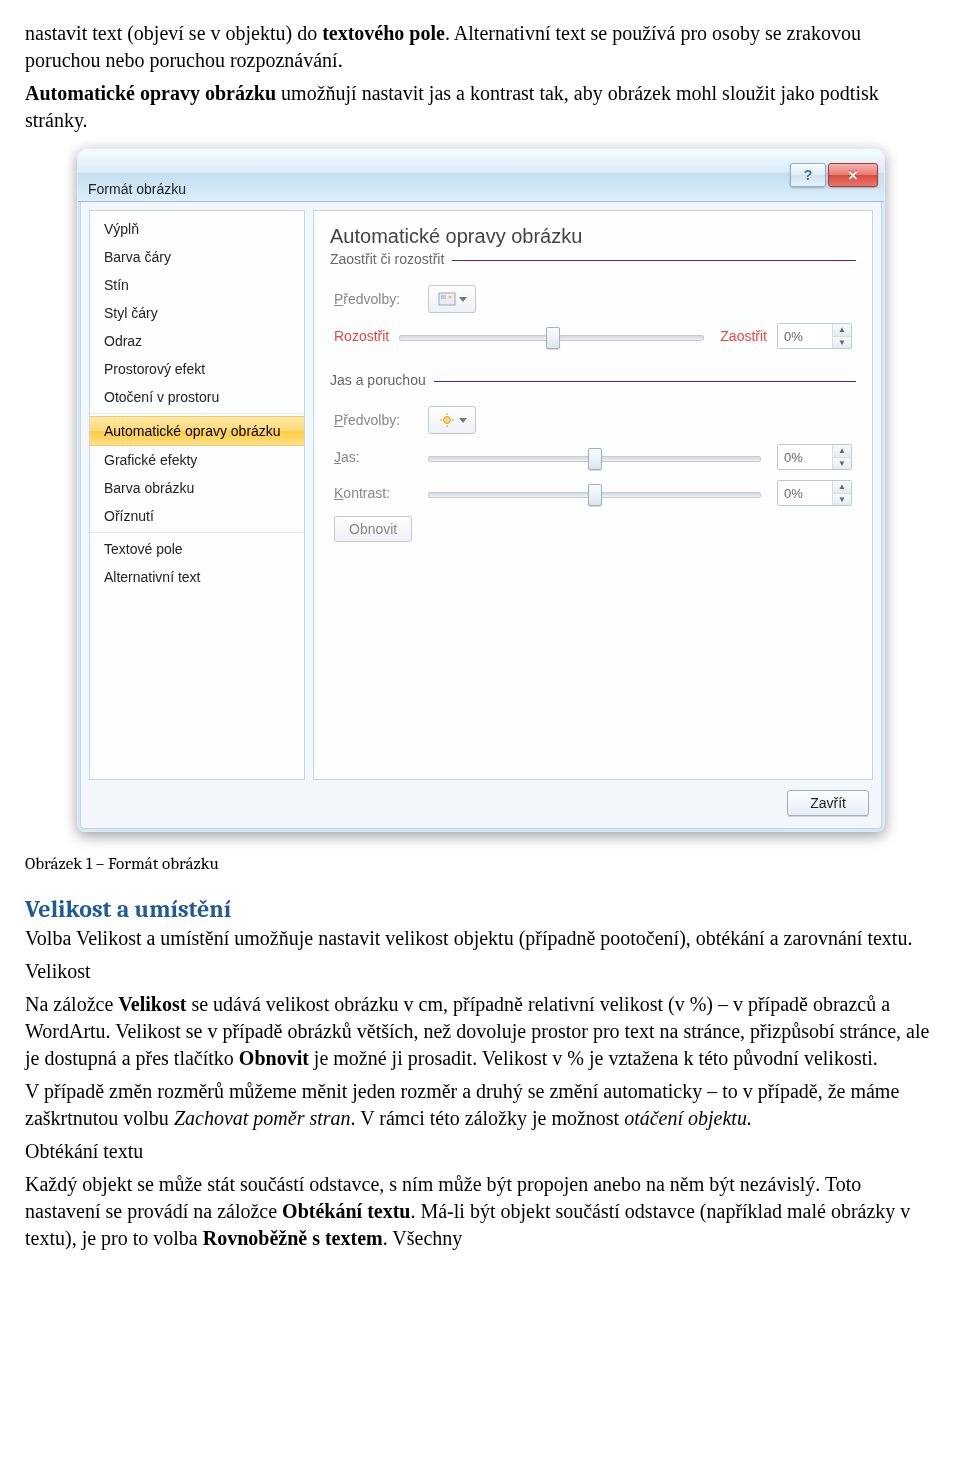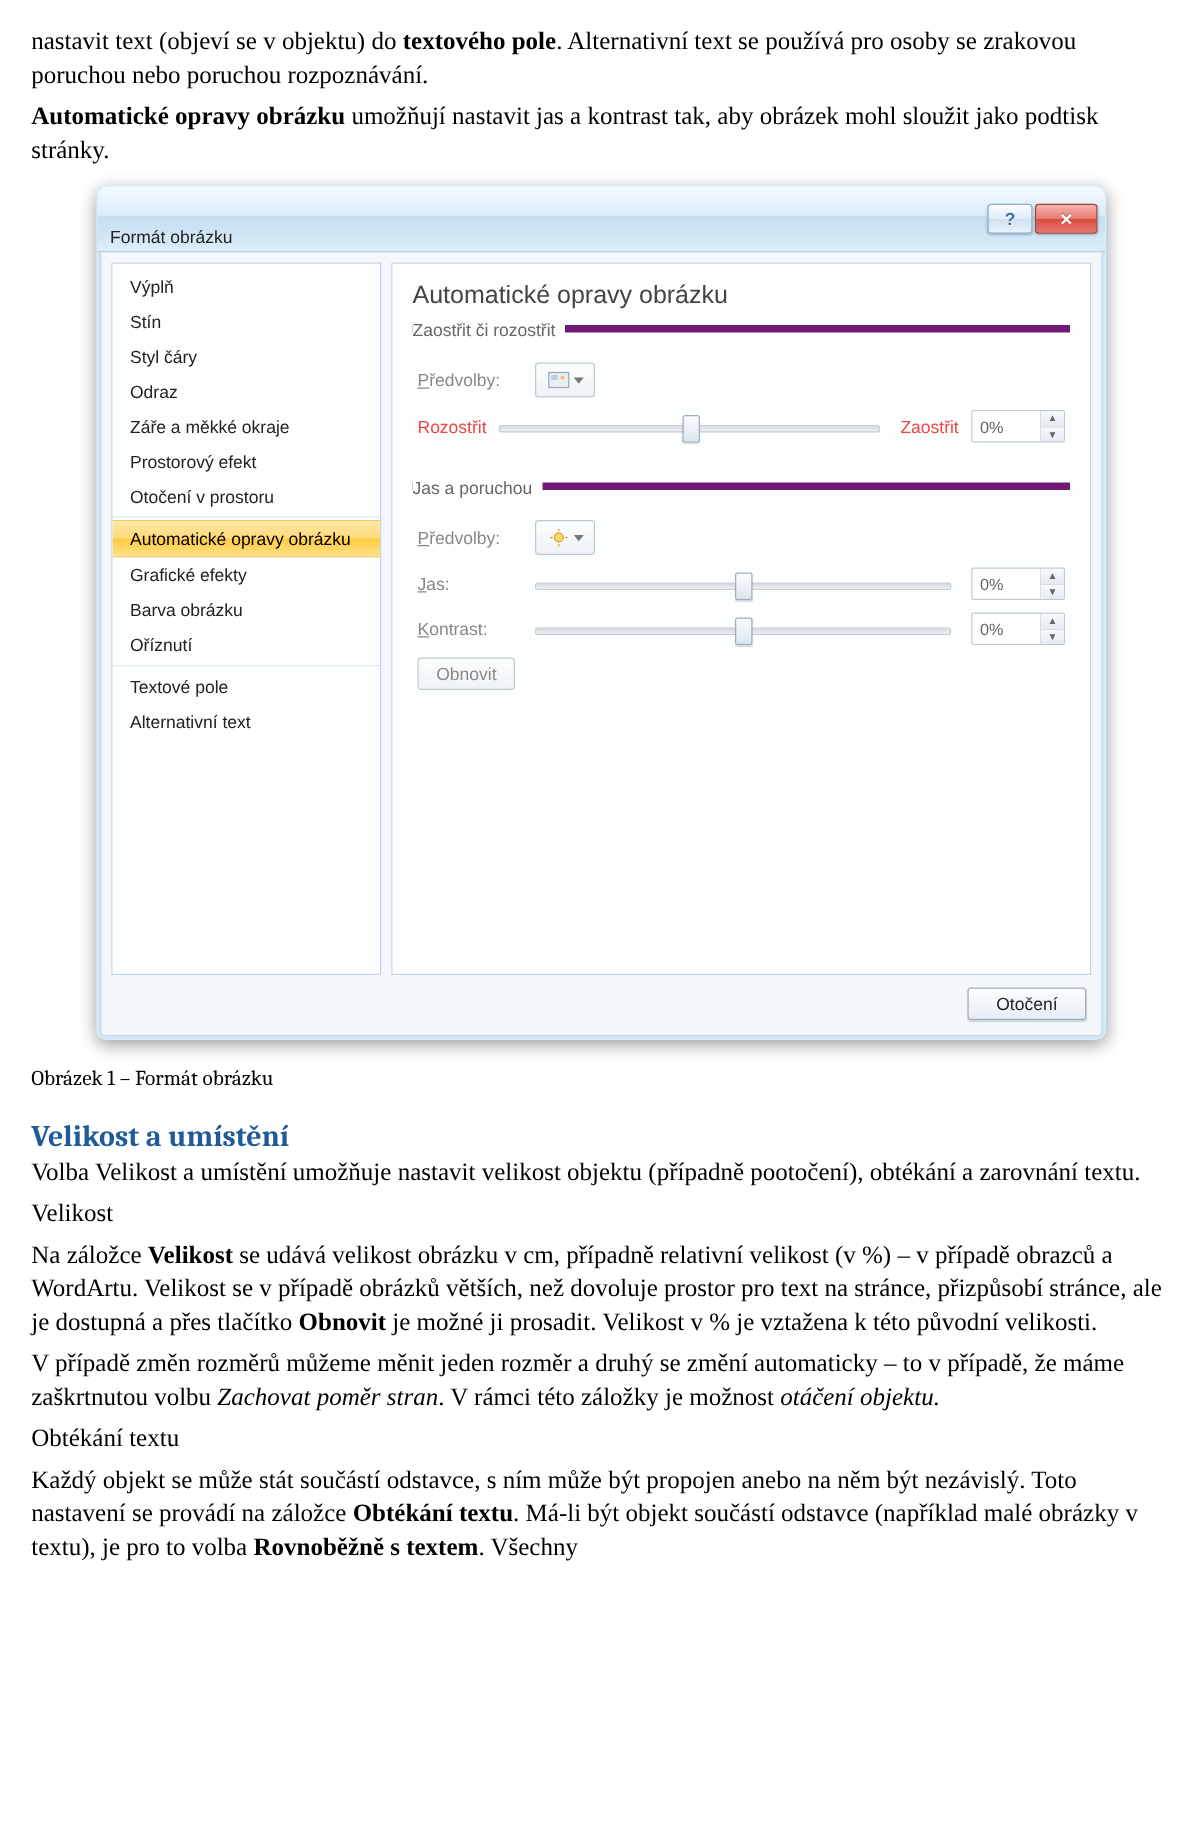--- a/index.html
+++ b/index.html
@@ -94,21 +94,21 @@
     height:570px;
     box-sizing:border-box;
   }
   .panel-title{
     font-size:20px;
     color:#444;
     margin-bottom:10px;
   }
   .groupbox{
     position:relative;
-    border-top:6px solid #701a75;
+    border-top:1px solid #701a75;
     margin:12px 0 18px 0;
     padding:14px 4px 4px 4px;
   }
   .groupbox .gb-label{
     position:absolute;
     top:-10px; left:0;
     background:#fdfefe;
     padding-right:8px;
     color:#666;
     font-size:14px;
@@ -228,24 +228,24 @@
         <span class="help-glyph">?</span>
       </div>
     <div class="win-btn win-close">
         <span class="close-glyph">✕</span>
       </div>
   </div>
   <div class="dialog-body">
     <div class="splitpane">
       <div class="left-pane">
         <div class="cat-item">Výplň</div>
+        <div class="cat-item">Barva čáry</div>
         <div class="cat-item">Stín</div>
         <div class="cat-item">Styl čáry</div>
         <div class="cat-item">Odraz</div>
-        <div class="cat-item">Záře a měkké okraje</div>
         <div class="cat-item">Prostorový efekt</div>
         <div class="cat-item">Otočení v prostoru</div>
         <div class="cat-sep"></div>
         <div class="cat-item cat-selected">Automatické opravy obrázku</div>
         <div class="cat-item">Grafické efekty</div>
         <div class="cat-item">Barva obrázku</div>
         <div class="cat-item">Oříznutí</div>
         <div class="cat-sep"></div>
         <div class="cat-item">Textové pole</div>
         <div class="cat-item">Alternativní text</div>
@@ -328,21 +328,21 @@
                 </div>
             </div>
           </div>
           <div class="row">
             <button class="reset-btn"><span class="u">O</span><span>bnovit</span></button>
           </div>
         </div>
       </div>
     </div>
     <div class="dialog-footer">
-      <button class="close-btn">Otočení</button>
+      <button class="close-btn">Zavřít</button>
     </div>
   </div>
 </div>
 
 <div class="caption">Obrázek 1 – Formát obrázku</div>
 
 <p class="h3-blue">Velikost a umístění</p>
 <p class="body-text">
   <span>Volba Velikost a umístění umožňuje nastavit velikost objektu (případně pootočení), obtékání a zarovnání textu.</span>
 </p>

